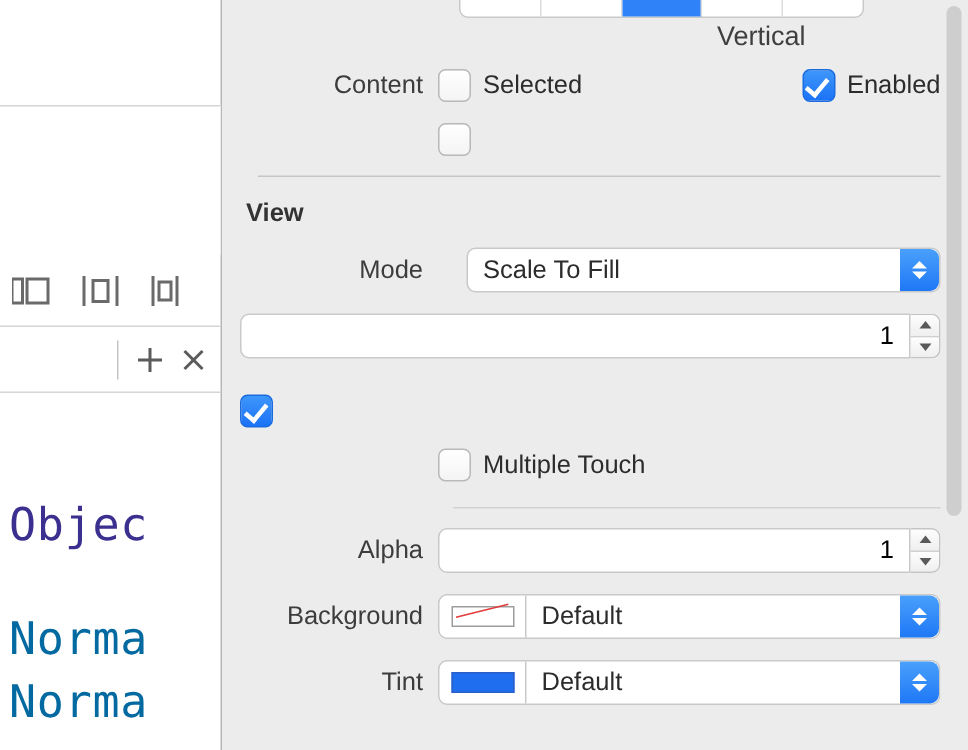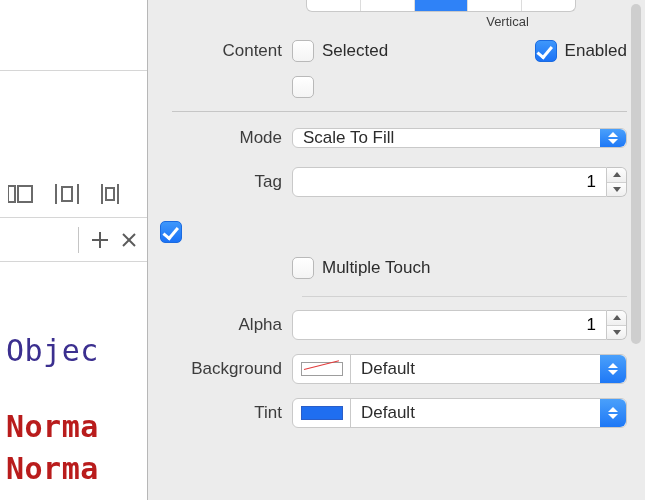--- a/index.html
+++ b/index.html
@@ -10,43 +10,43 @@
   .left { width: 148px; height: 500px; background: #fff; border-right: 1px solid #b7b7b7; position: relative; }
   .left-top { height: 100px; background: #fff; }
   .ruler { height: 1px; background: #d6d6d6; margin-top: 70px; }
   .layout-icons { height: 48px; border-bottom: 1px solid #d6d6d6; display: flex; align-items: center; gap: 20px; padding-left: 8px; color: #666; }
   .layout-icons svg { flex: 0 0 auto; }
   .tab-row { height: 44px; border-bottom: 1px solid #d6d6d6; display: flex; align-items: center; justify-content: flex-end; gap: 12px; padding-right: 10px; }
   .tab-sep { width: 1px; height: 26px; background: #c5c5c5; }
   .tab-icon { color: #5b5b5b; }
   .code { padding: 28px 0 0 6px; font-family: "SF Mono", Menlo, Consolas, monospace; font-size: 30px; line-height: 42px; letter-spacing: 0.5px; }
   .code-purple { color: #3b2f8f; }
-  .code-black { color: #b91c1c; font-weight: bold; }
+  .code-black { color: #0369a1; }
 
   
   .right { flex: 1; background: #ececec; position: relative; padding-left: 12px; padding-right: 18px; }
   .scrollbar { position: absolute; right: 4px; top: 4px; width: 10px; height: 340px; background: #b6b6b6; border-radius: 5px; opacity: 0.55; }
 
   .row { display: flex; align-items: center; min-height: 36px; }
   .lbl { width: 132px; text-align: right; padding-right: 10px; color: #3c3c3c; font-size: 17px; }
   .val { flex: 1; display: flex; align-items: center; gap: 8px; }
 
-  .vertical-lbl { text-align: center; font-size: 13px; color: #3f3f3f; margin-left: 228px; padding-top: 2px; padding-bottom: 4px; }
+  .vertical-lbl { text-align: center; font-size: 18px; color: #3f3f3f; margin-left: 228px; padding-top: 2px; padding-bottom: 4px; }
 
   .sep { height: 1px; background: #c6c6c6; margin: 6px 0 8px 12px; }
   .mini-sep { height: 1px; background: #d2d2d2; margin: 10px 0 10px 142px; }
 
   .check { display: inline-flex; align-items: center; gap: 8px; font-size: 17px; }
   .cbox { width: 22px; height: 22px; border: 1px solid #b9b9b9; border-radius: 5px; background: linear-gradient(#ffffff,#f4f4f4); display: inline-flex; align-items: center; justify-content: center; }
   .cbox.checked { background: linear-gradient(#3e97fb,#1b72f6); border-color: #1b6be0; }
   .cbox.checked::after { content: ""; width: 12px; height: 6px; border-left: 3px solid #fff; border-bottom: 3px solid #fff; transform: rotate(-50deg) translate(0,-1px); }
 
   .section-title { font-weight: 600; font-size: 17px; color: #333; padding: 6px 0 6px 4px; }
 
-  .popup { flex: 1; height: 20px; background: #fff; border: 1px solid #c9c9c9; border-radius: 6px; display: flex; align-items: center; padding-left: 10px; position: relative; font-size: 17px; }
+  .popup { flex: 1; height: 30px; background: #fff; border: 1px solid #c9c9c9; border-radius: 6px; display: flex; align-items: center; padding-left: 10px; position: relative; font-size: 17px; margin-left: 19px; }
   .popup .arrows { position: absolute; right: 0; top: 0; width: 26px; height: 100%; background: linear-gradient(#4aa0fb,#1e78f6); border-radius: 0 6px 6px 0; display: flex; flex-direction: column; align-items: center; justify-content: center; gap: 2px; }
   .popup .arrows::before, .popup .arrows::after { content: ""; width: 0; height: 0; border-left: 5px solid transparent; border-right: 5px solid transparent; }
   .popup .arrows::before { border-bottom: 5px solid #fff; }
   .popup .arrows::after { border-top: 5px solid #fff; }
 
   .numfield { flex: 1; height: 30px; display: flex; }
   .numfield input { flex: 1; border: 1px solid #c9c9c9; border-radius: 6px 0 0 6px; padding: 0 10px; text-align: right; font-size: 17px; background: #fff; outline: none; }
   .stepper { width: 20px; display: flex; flex-direction: column; border: 1px solid #c3c3c3; border-left: none; border-radius: 0 6px 6px 0; overflow: hidden; }
   .stepper div { flex: 1; background: linear-gradient(#fdfdfd,#efefef); display: flex; align-items: center; justify-content: center; }
   .stepper div:first-child { border-bottom: 1px solid #d0d0d0; }
@@ -147,34 +147,34 @@
       <div class="lbl"></div>
       <div class="val">
         <span class="check">
           <span class="cbox"></span>
         </span>
       </div>
     </div>
 
     <div class="sep"></div>
 
+    <div class="section-title">View</div>
 
     <div class="row" style="margin-top:4px">
       <div class="lbl">Mode</div>
       <div class="val">
         <div class="popup">
           <span>Scale To Fill</span>
           <span class="arrows"></span>
         </div>
       </div>
     </div>
 
 
     <div class="row" style="margin-top:8px">
-      <div class="lbl">Tag</div>
       <div class="val">
         <div class="numfield">
           <input value="1" style="">
           <div class="stepper">
             <div class="up"></div>
             <div class="down"></div>
           </div>
         </div>
       </div>
     </div>

